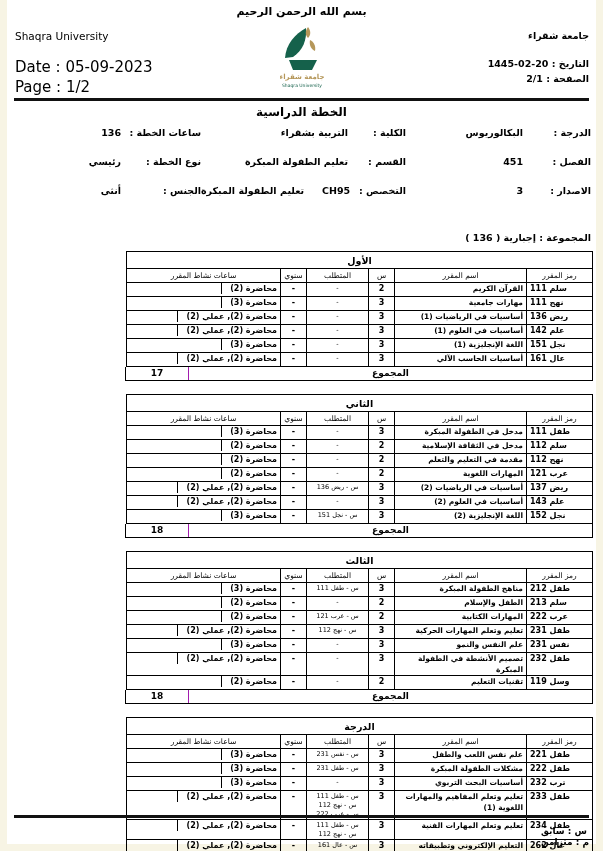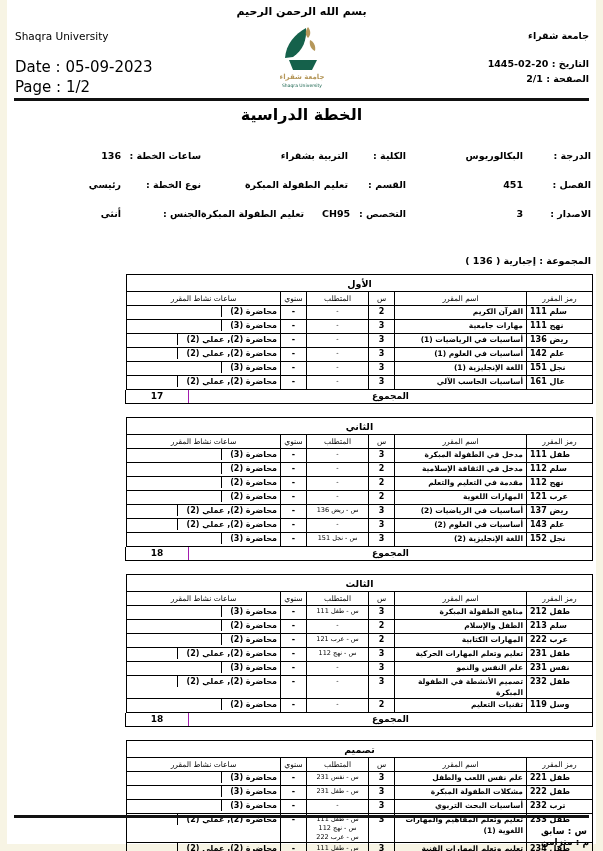--- a/index.html
+++ b/index.html
@@ -16,21 +16,21 @@
   .hdr-left{ position:absolute; top:12px; left:15px; direction:ltr; text-align:left;
              font-size:10.5px; }
   .hdr-left .uni{ margin-bottom:16px; }
   .hdr-left .ln{ margin-bottom:2px; font-size:15px; }
   .hdr-right{ position:absolute; top:12px; right:14px; text-align:right;
               font-size:9.5px; font-weight:bold; }
   .hdr-right .uni{ margin-bottom:17px; font-weight:bold; }
   .hdr-right .ln{ margin-bottom:4px; }
   .logo{ position:absolute; top:6px; left:50%; transform:translateX(-50%); width:58px; height:66px; }
   .rule{ height:3px; background:#111; margin:2px 14px 0 14px; }
-  .doc-title{ text-align:center; font-weight:bold; font-size:16px; margin:4px 0 20px; }
+  .doc-title{ text-align:center; font-weight:bold; font-size:12px; margin:4px 0 2px; }
   
   .info{ display:flex; padding:6px 12px 0 14px; font-size:9.5px; font-weight:bold; }
   .info .col{ display:flex; flex-direction:column; }
   .col-a{ width:185px; }
   .col-b{ width:205px; }
   .col-c{ width:175px; }
   .irow{ display:flex; align-items:baseline; height:29px; }
   .irow .lbl{ white-space:nowrap; }
   .col-a .lbl{ width:62px; }
   .col-b .lbl{ width:52px; }
@@ -471,21 +471,21 @@
           <colgroup>
             <col style="width: 66px;">
             <col style="width: 132px;">
             <col style="width: 26px;">
             <col style="width: 62px;">
             <col style="width: 26px;">
             <col style="width: 154px;">
           </colgroup>
           <tbody>
             <tr>
-              <td colspan="6" class="title-cell">تصميم</td>
+              <td colspan="6" class="title-cell">الدرجة</td>
             </tr>
             <tr>
               <th class="hcell">رمز المقرر</th>
               <th class="hcell">اسم المقرر</th>
               <th class="hcell">س</th>
               <th class="hcell">المتطلب</th>
               <th class="hcell">سنوي</th>
               <th class="hcell">ساعات نشاط المقرر</th>
             </tr>
             <tr>

